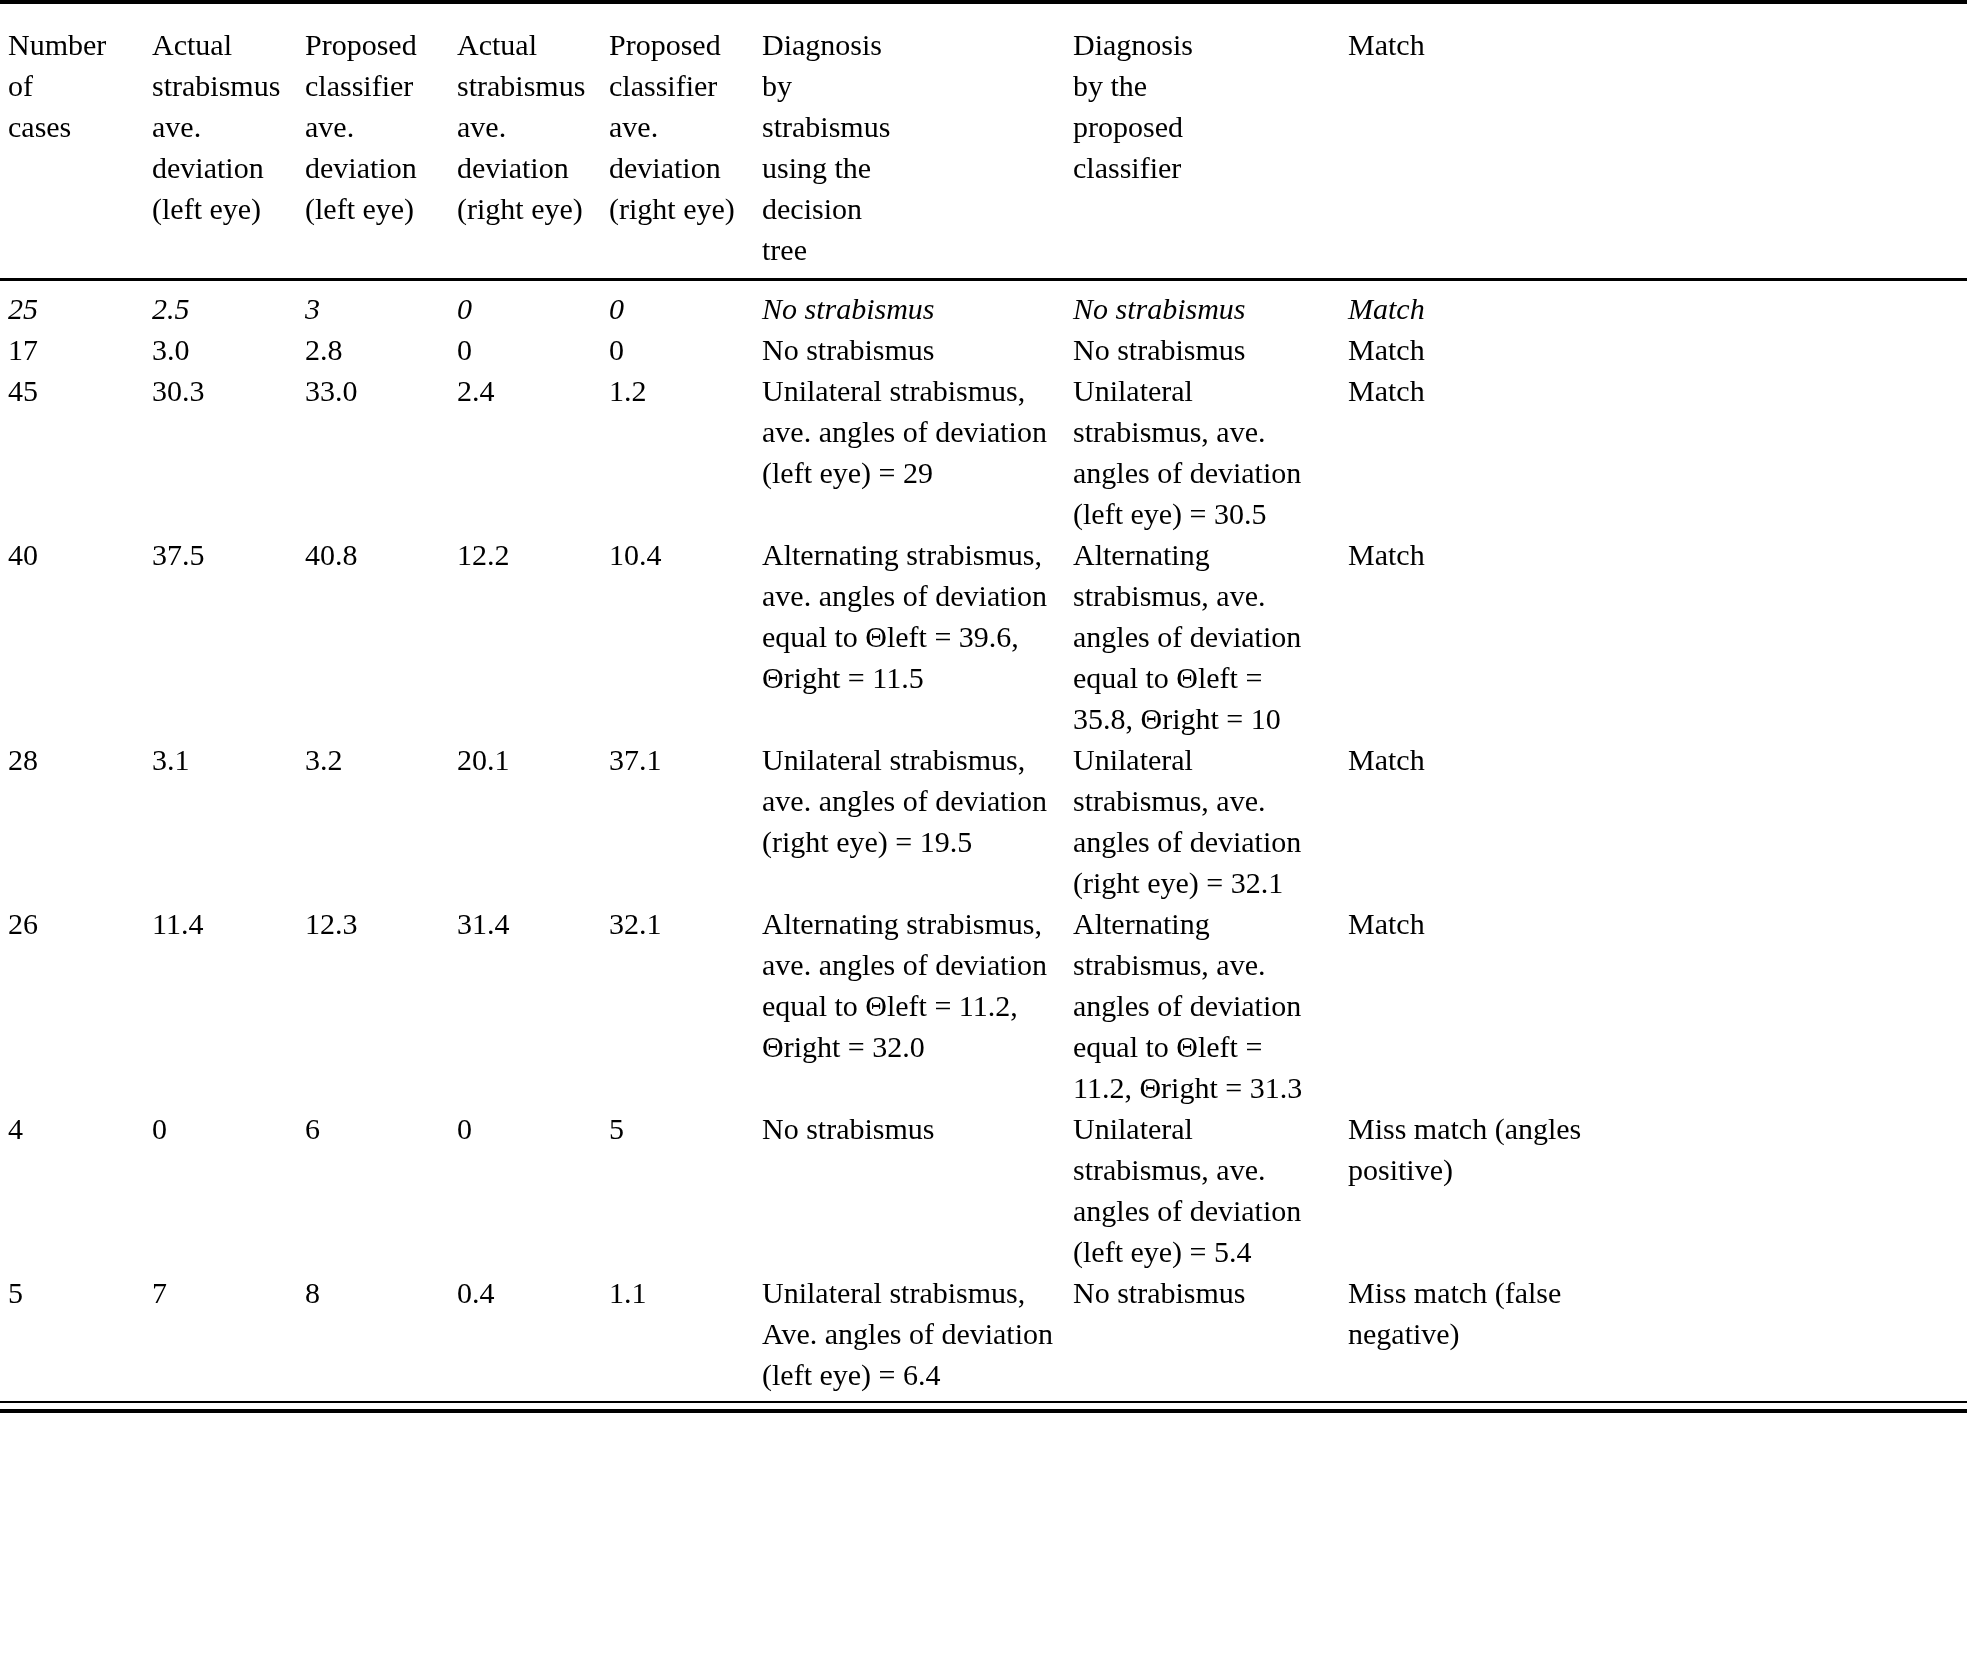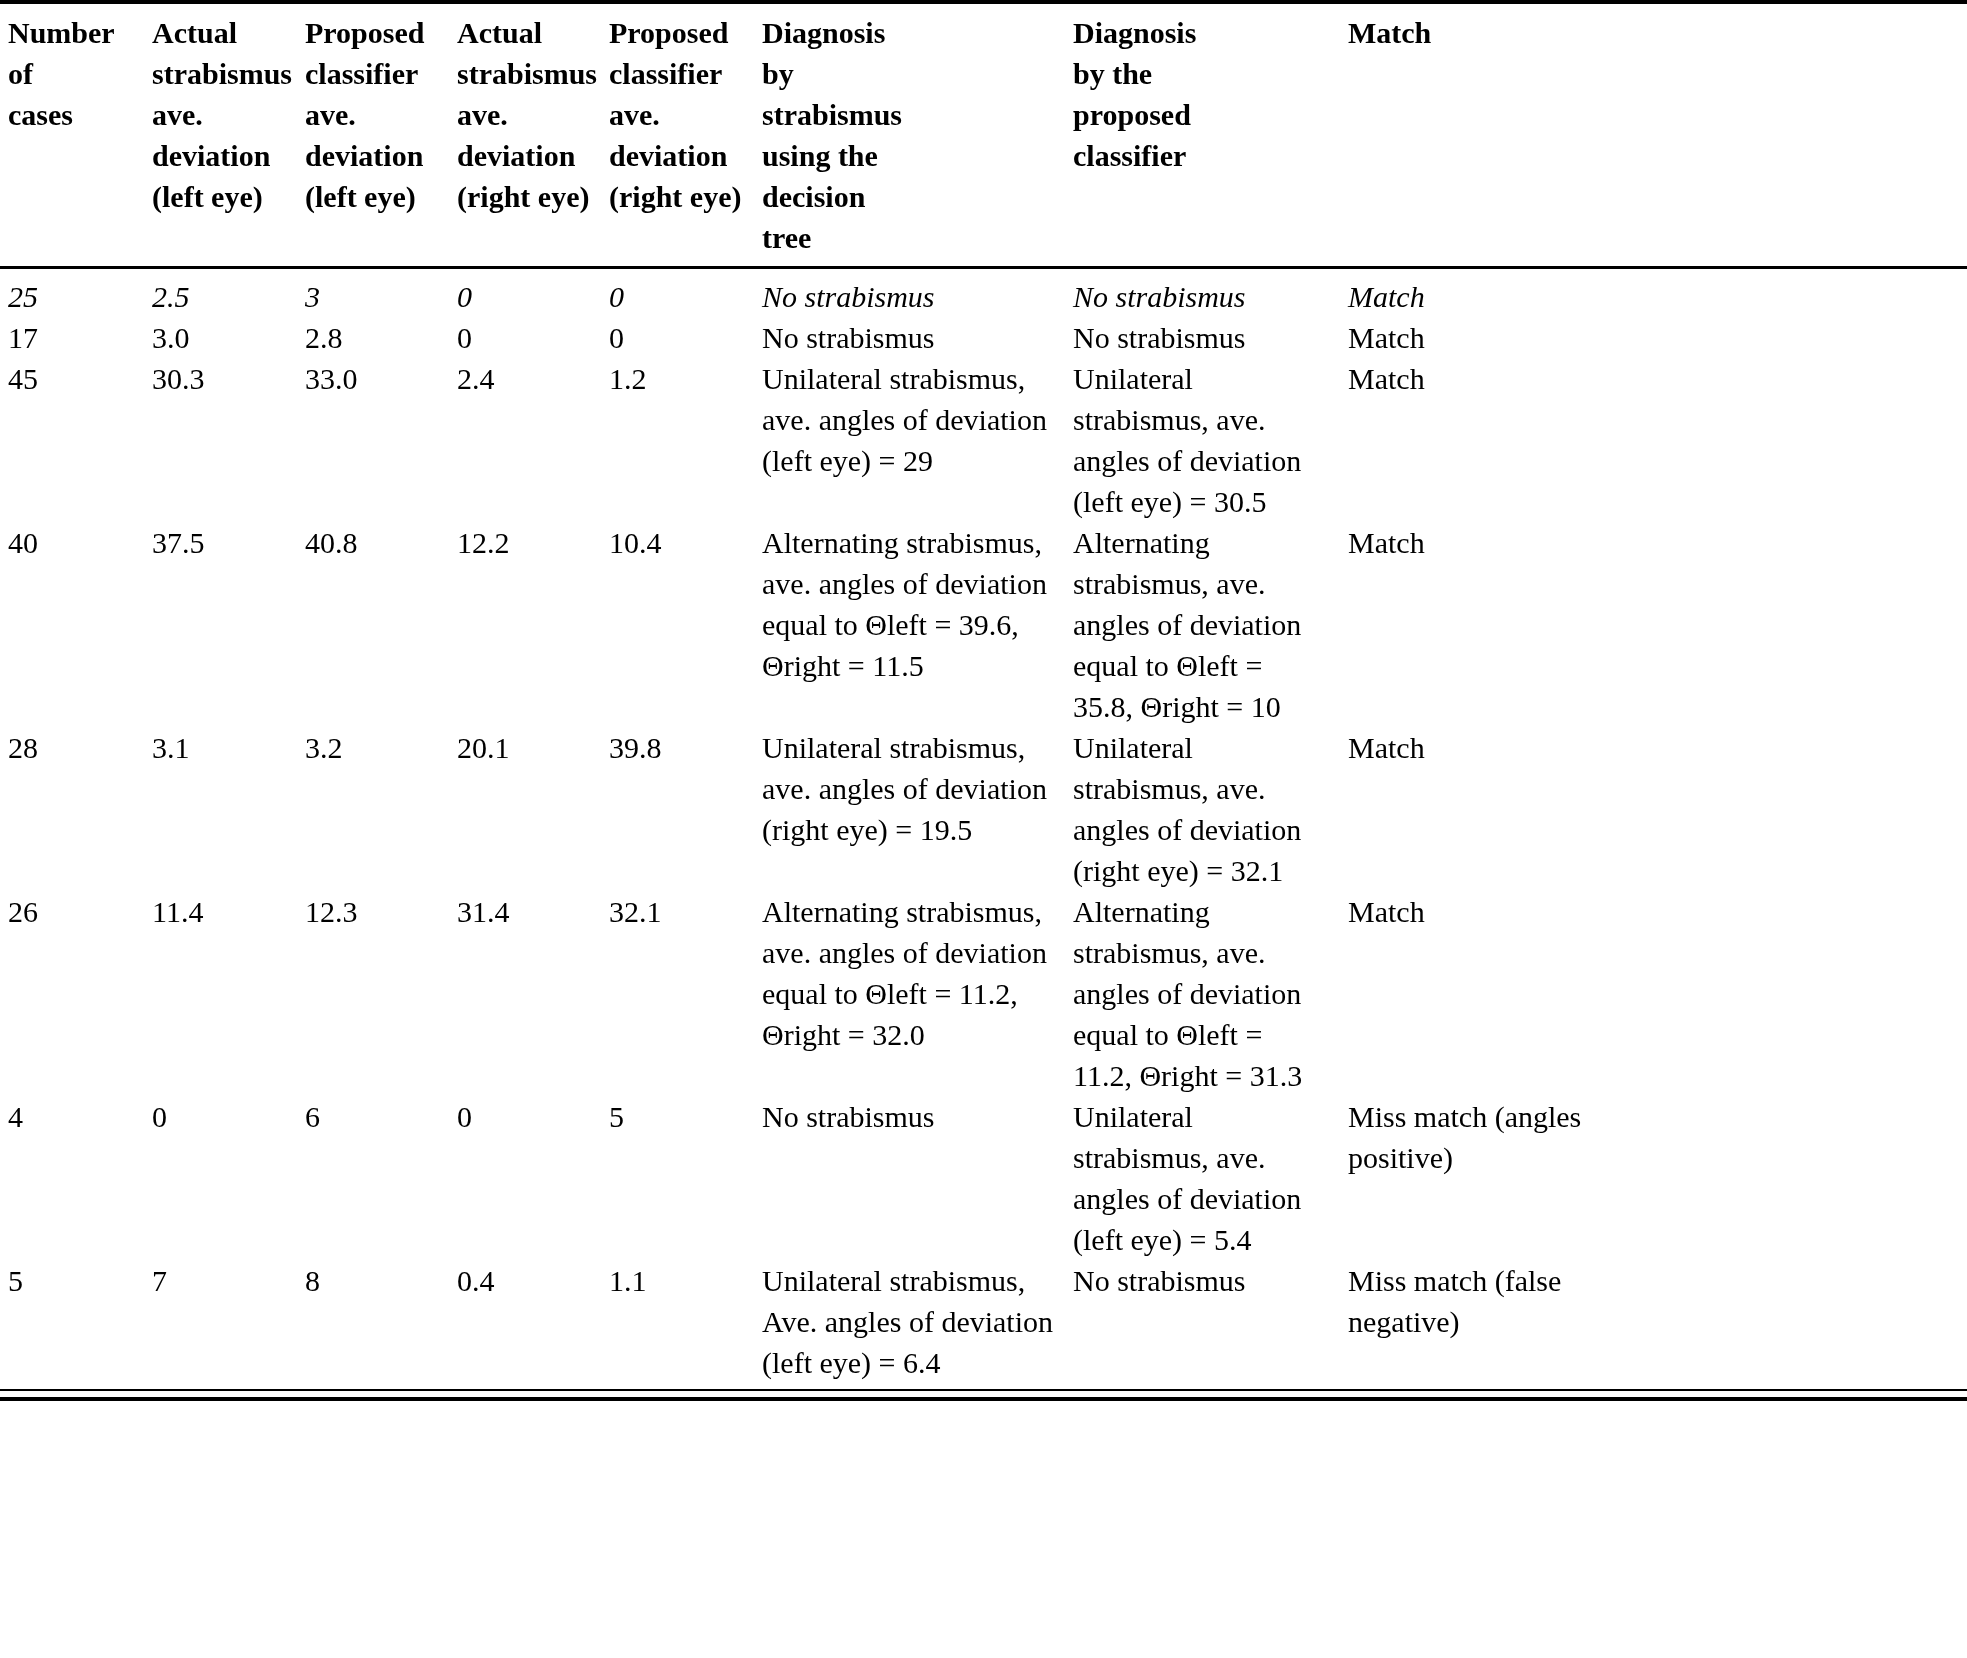--- a/index.html
+++ b/index.html
@@ -17,25 +17,25 @@
     background: #fff;
   }
   table {
     border-collapse: collapse;
     table-layout: fixed;
     width: 1967px;
     font-size: 30px;
     line-height: 41px;
   }
   th {
-    font-weight: bold;
+    font-weight: normal;
     text-align: left;
     vertical-align: top;
     white-space: pre-line;
-    padding: 8px 12px 8px 0;
+    padding: 20px 12px 8px 0;
     border-bottom: 3px solid #000;
   }
   td {
     vertical-align: top;
     padding: 0 12px 0 0;
   }
   tbody tr:first-child td { padding-top: 7px; font-style: italic; }
   th:first-child, td:first-child { padding-left: 8px; }
   th.c7, td.c7 { padding-right: 30px; }
   th.c8, td.c8 { padding-right: 384px; }
@@ -135,21 +135,21 @@
         <td class="c5">10.4</td>
         <td class="c6">Alternating strabismus, ave. angles of deviation equal to Θleft = 39.6, Θright = 11.5</td>
         <td class="c7">Alternating strabismus, ave. angles of deviation equal to Θleft = 35.8, Θright = 10</td>
         <td class="c8">Match</td>
       </tr>
       <tr>
         <td class="c1">28</td>
         <td class="c2">3.1</td>
         <td class="c3">3.2</td>
         <td class="c4">20.1</td>
-        <td class="c5">39.8</td>
+        <td class="c5">37.1</td>
         <td class="c6">Unilateral strabismus, ave. angles of deviation (right eye) = 19.5</td>
         <td class="c7">Unilateral strabismus, ave. angles of deviation (right eye) = 32.1</td>
         <td class="c8">Match</td>
       </tr>
       <tr>
         <td class="c1">26</td>
         <td class="c2">11.4</td>
         <td class="c3">12.3</td>
         <td class="c4">31.4</td>
         <td class="c5">32.1</td>

